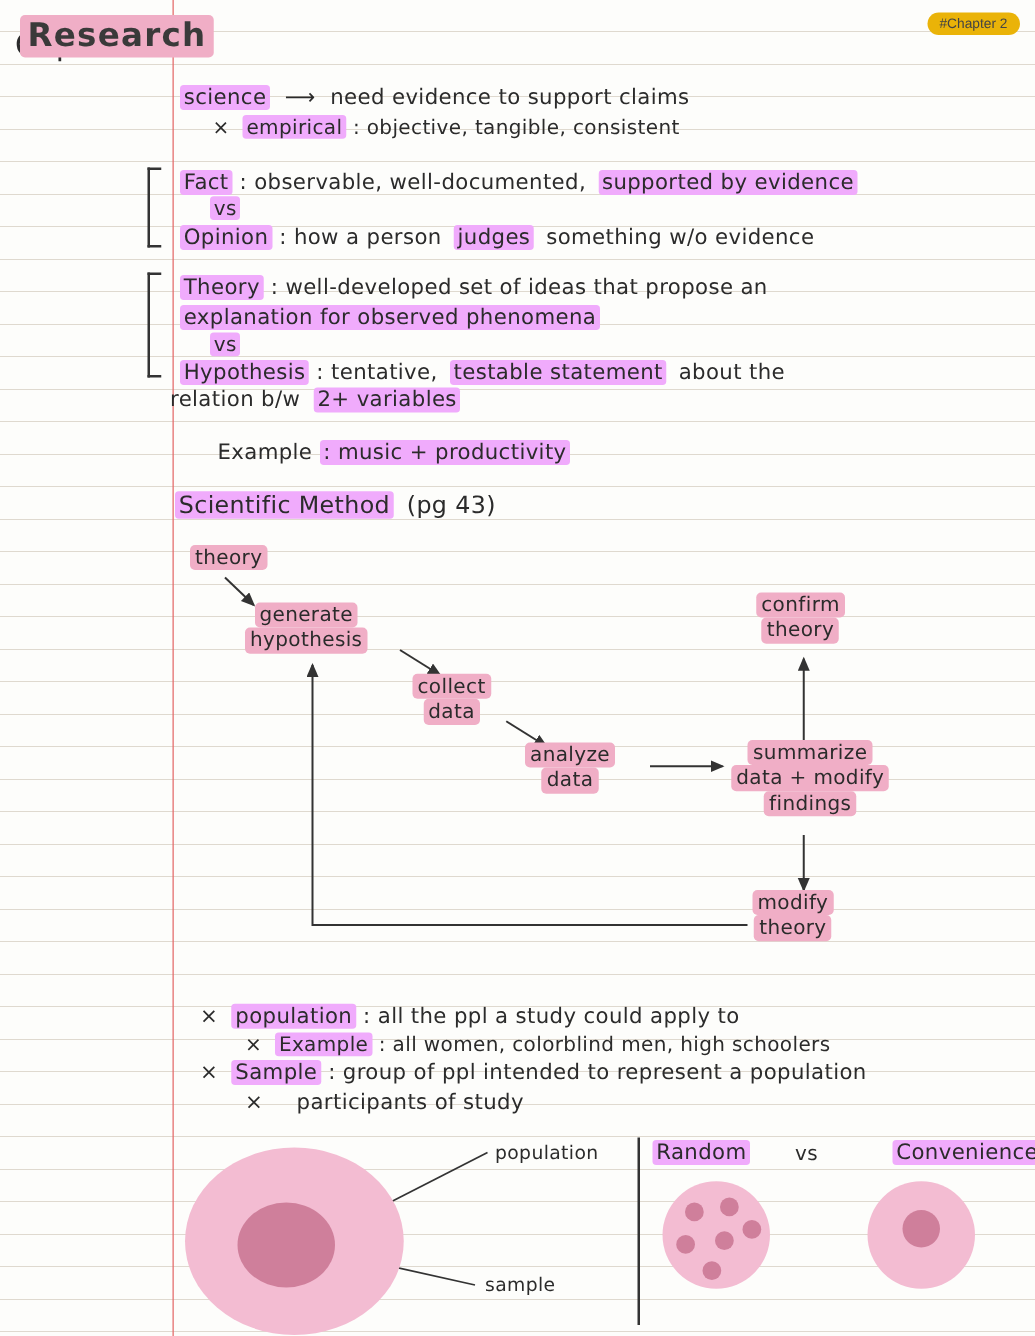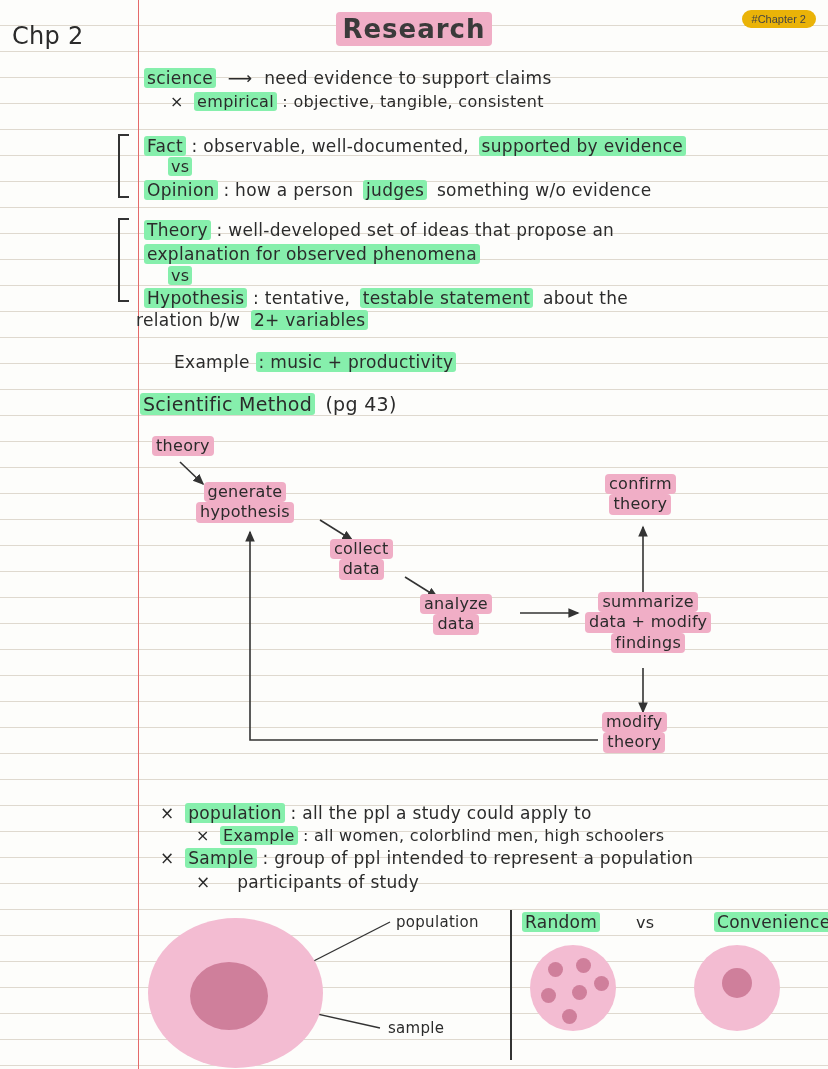--- a/index.html
+++ b/index.html
@@ -21,40 +21,40 @@
         #dfd9cf 25px,
         #dfd9cf 26px
       );
   }
   #margin-line{
     position:absolute;top:0;bottom:0;left:138px;width:1px;background:#e46a6a;
   }
   #content{position:absolute;inset:0;}
 
   .hl{
-    background:#86efac;
+    background:#f0abfc;
     border-radius:3px;
     padding:0 3px;
     box-decoration-break:clone;
     -webkit-box-decoration-break:clone;
   }
 
   .hand{
     font-family:"DejaVu Sans", sans-serif;
     color:#2b2b2b;
     letter-spacing:.3px;
   }
 
   
   #chp{
     position:absolute;left:12px;top:22px;font-size:24px;
   }
   #title{
-    position:absolute;left:0;right:0;top:14px;text-align:center;
-    font-size:26px;font-weight:700;color:#3a3a3a;letter-spacing:1px;
+    position:absolute;left:0;right:0;top:14px;
+    font-size:26px;font-weight:700;color:#3a3a3a;letter-spacing:1px;padding-left:16px;
   }
   #title span{background:#f0aec6;border-radius:4px;padding:2px 6px;}
   #chaptag{
     position:absolute;right:12px;top:10px;
     background:#eab308;border-radius:9px;padding:3px 10px;
     font-family:"Liberation Sans", sans-serif;font-size:11px;color:#444;
   }
 
   .line{position:absolute;font-size:17px;white-space:nowrap;}
 

